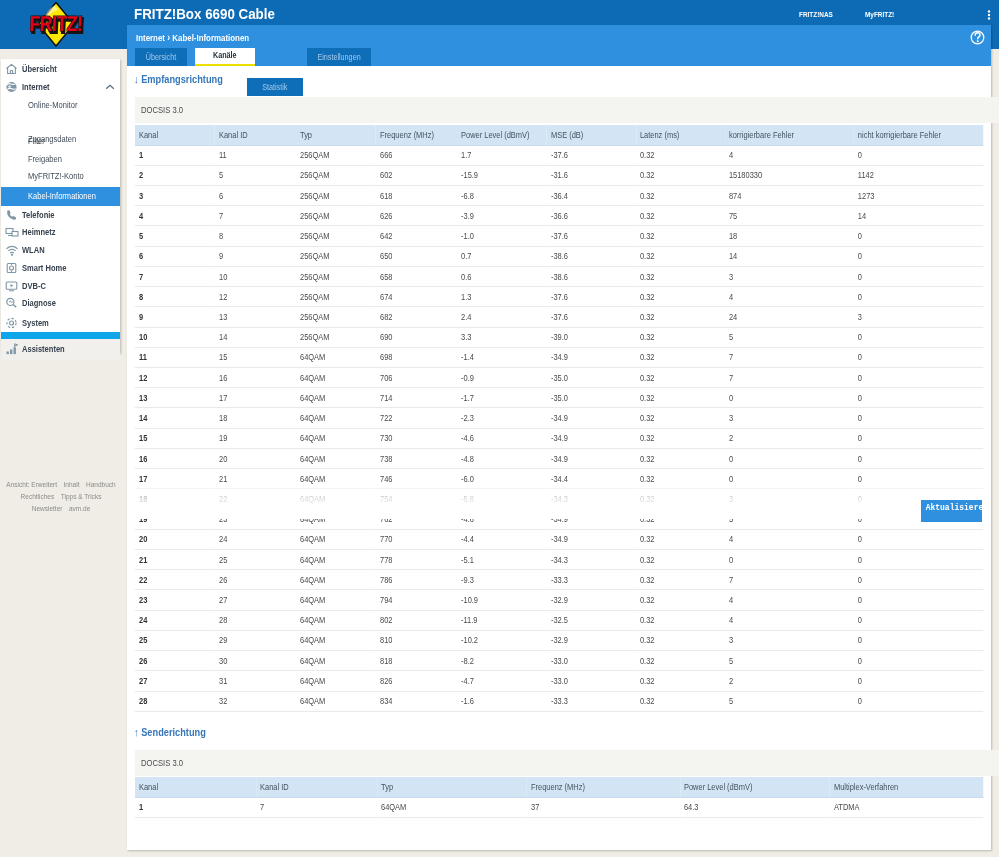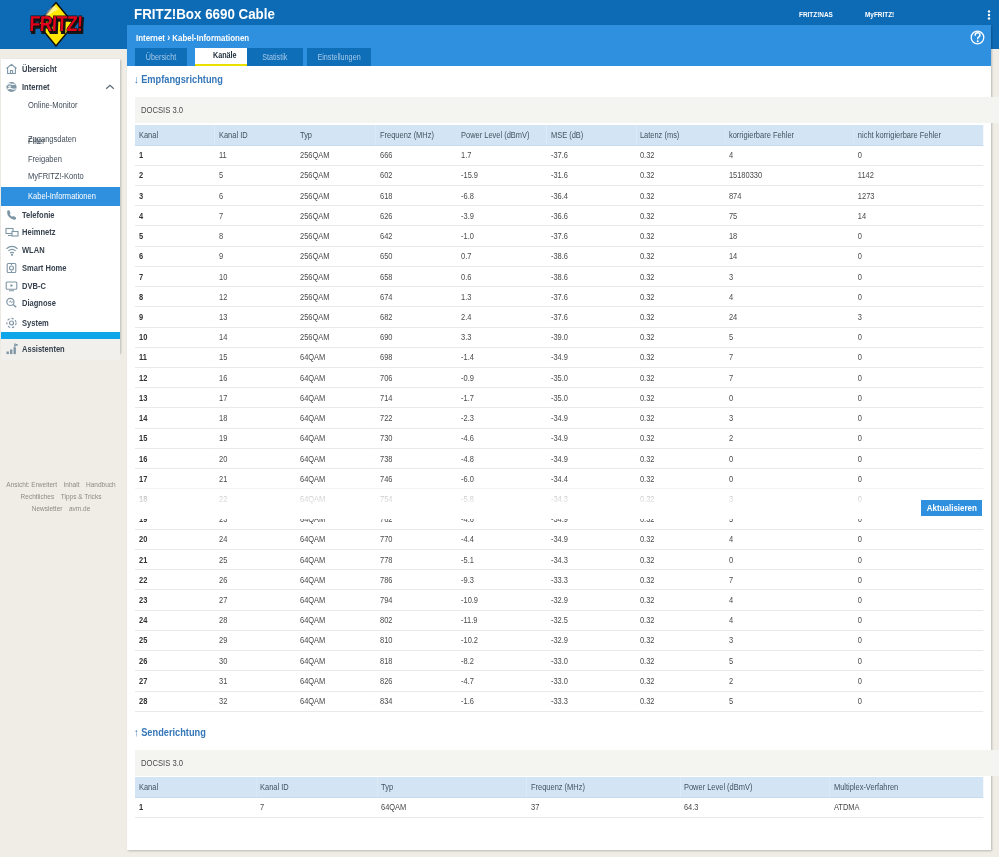--- a/index.html
+++ b/index.html
@@ -18,21 +18,21 @@
 .tab.act{background:#fff;color:#20313f;font-weight:bold;border-bottom:2.5px solid #e9e000;box-sizing:border-box;line-height:15.5px;}
 .h1{color:#3577b8;font-size:11px;font-weight:bold;transform:scaleX(0.84);transform-origin:0 0;white-space:nowrap;}
 .docsis{background:#f4f4f1;width:900px;left:8px;color:#4a4a4a;font-size:9px;}
 .docsis span{display:inline-block;transform:scaleX(0.85);transform-origin:0 50%;}
 table{border-collapse:separate;border-spacing:0;table-layout:fixed;width:1021.7px;transform:scaleX(0.83);transform-origin:0 0;}
 td,th{box-sizing:border-box;height:20.22px;padding:0 0 0 4.8px;font-size:9px;font-weight:normal;text-align:left;vertical-align:middle;overflow:hidden;white-space:nowrap;}
 th{background:#d3e5f5;color:#44525e;border-bottom:1px solid #c6dbee;}
 td{color:#4a4a4a;border-bottom:1px solid #e9e9e9;}
 td.b{font-weight:bold;color:#333;}
 #overlay{left:0;top:463px;width:864px;height:31px;background:linear-gradient(to bottom,rgba(255,255,255,0.5) 0%,rgba(255,255,255,0.84) 45%,#fff 72%);}
-#btn{left:794px;top:475px;width:61px;height:16px;background:#2f90df;color:#fff;font-size:9.2px;font-weight:bold;text-align:center;line-height:16px;}
+#btn{left:794px;top:475px;width:61px;height:22px;background:#2f90df;color:#fff;font-size:9.2px;font-weight:bold;text-align:center;line-height:16px;font-family:Liberation Mono, monospace;}
 #btn span{display:inline-block;transform:scaleX(0.87);}
 
 #sidebar{left:1px;top:59px;width:119px;height:294px;background:#fff;box-shadow:1px 1px 2px rgba(0,0,0,0.22);}
 .mi{position:absolute;left:0;width:119px;height:17.75px;}
 .mi .txt{position:absolute;left:20.5px;top:50%;transform:translateY(-50%) scaleX(0.82);transform-origin:0 50%;font-size:9.2px;font-weight:bold;color:#37424e;white-space:nowrap;}
 .mi.sub .txt{left:26.8px;font-weight:normal;color:#414c58;}
 .mi.sel{background:#2f90df;}
 .mi.sel .txt{color:#fff;font-weight:normal;}
 .mi svg{position:absolute;left:4px;top:50%;transform:translateY(-50%);}
 .mi svg.chev{left:auto;right:5px;}
@@ -66,21 +66,21 @@
   <div class="abs" id="band"></div>
   <div class="abs" id="crumb">Internet <span style="font-size:11px;">›</span> Kabel-Informationen</div>
   <svg class="abs" style="left:843px;top:5px;" width="15" height="15" viewBox="0 0 15 15">
       <circle cx="7.5" cy="7.5" r="6.3" fill="none" stroke="#fff" stroke-width="1.3"></circle>
       <path d="M5.2 5.3 C5.2 3.6 6.2 2.8 7.6 2.8 C9.1 2.8 10 3.7 10 5 C10 6.2 9.2 6.7 8.5 7.2 C7.9 7.6 7.7 8 7.7 8.8" fill="none" stroke="#fff" stroke-width="1.5" stroke-linecap="round"></path>
       <circle cx="7.7" cy="11.2" r="1" fill="#fff"></circle>
     </svg>
   <div class="abs" id="tabs">
     <div class="tab" style="left:0;width:52px;"><span>Übersicht</span></div>
     <div class="tab act" style="left:60px;width:60px;"><span>Kanäle</span></div>
-    <div class="tab" style="left:112px;width:56px;"><span>Statistik</span></div>
+    <div class="tab" style="left:112px;width:56px;margin-top:30px;"><span>Statistik</span></div>
     <div class="tab" style="left:172px;width:64px;"><span>Einstellungen</span></div>
   </div>
   <div class="abs h1" style="left:6.5px;top:48px;">↓ Empfangsrichtung</div>
   <div class="abs docsis" style="top:72px;height:26px;line-height:26px;"><span style="margin-left:6px;">DOCSIS 3.0</span></div>
   <table class="abs" style="left:8px;top:100.4px;" id="t1">
     <colgroup>
         <col style="width:96.4px">
         <col style="width:97.6px">
         <col style="width:96.4px">
         <col style="width:97.6px">

